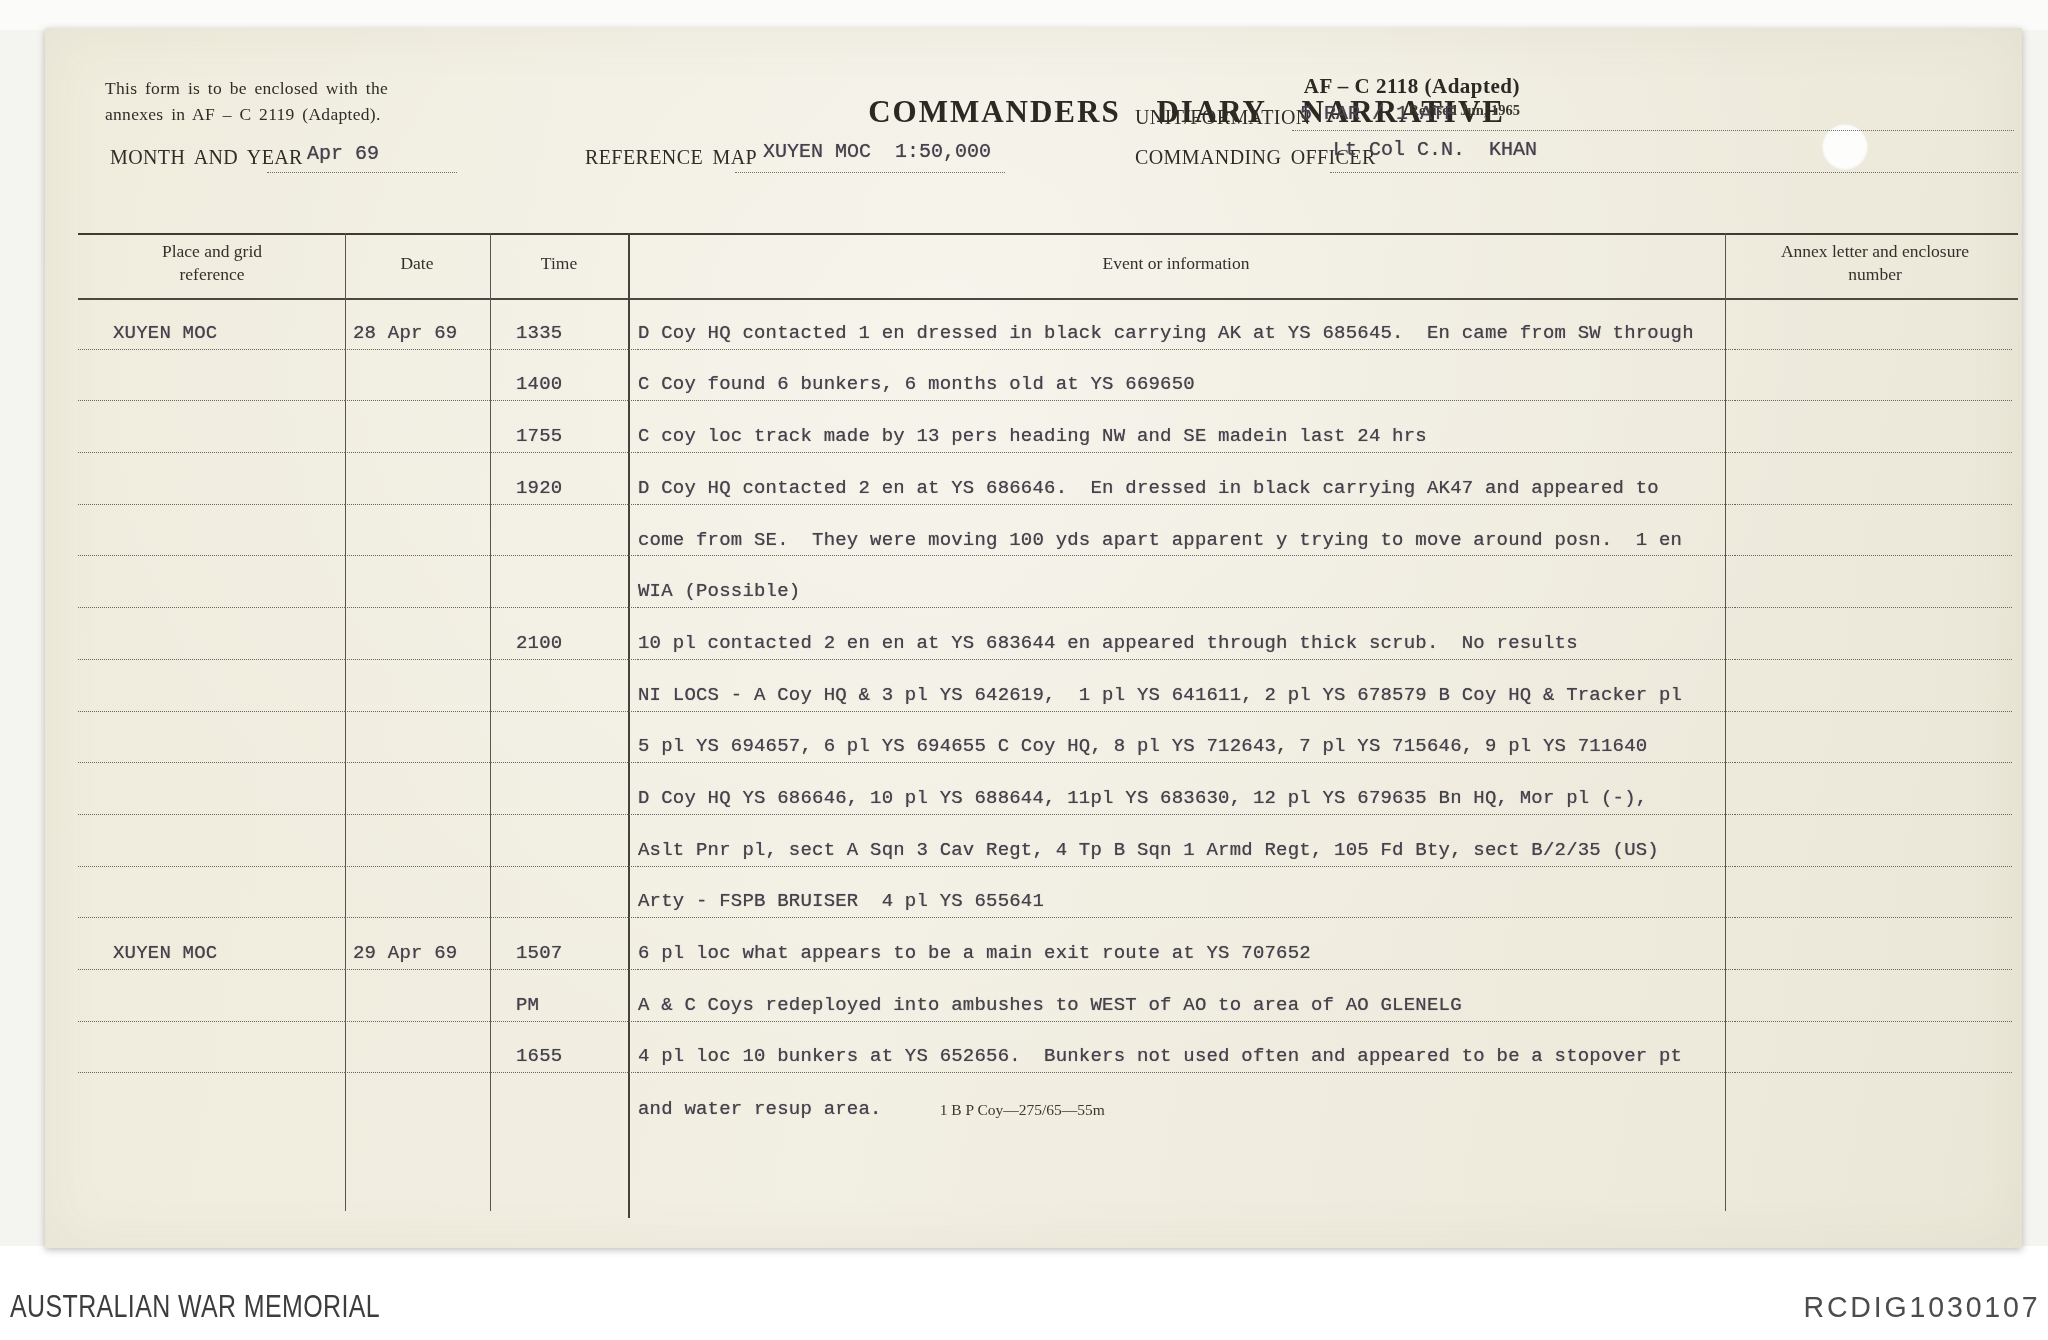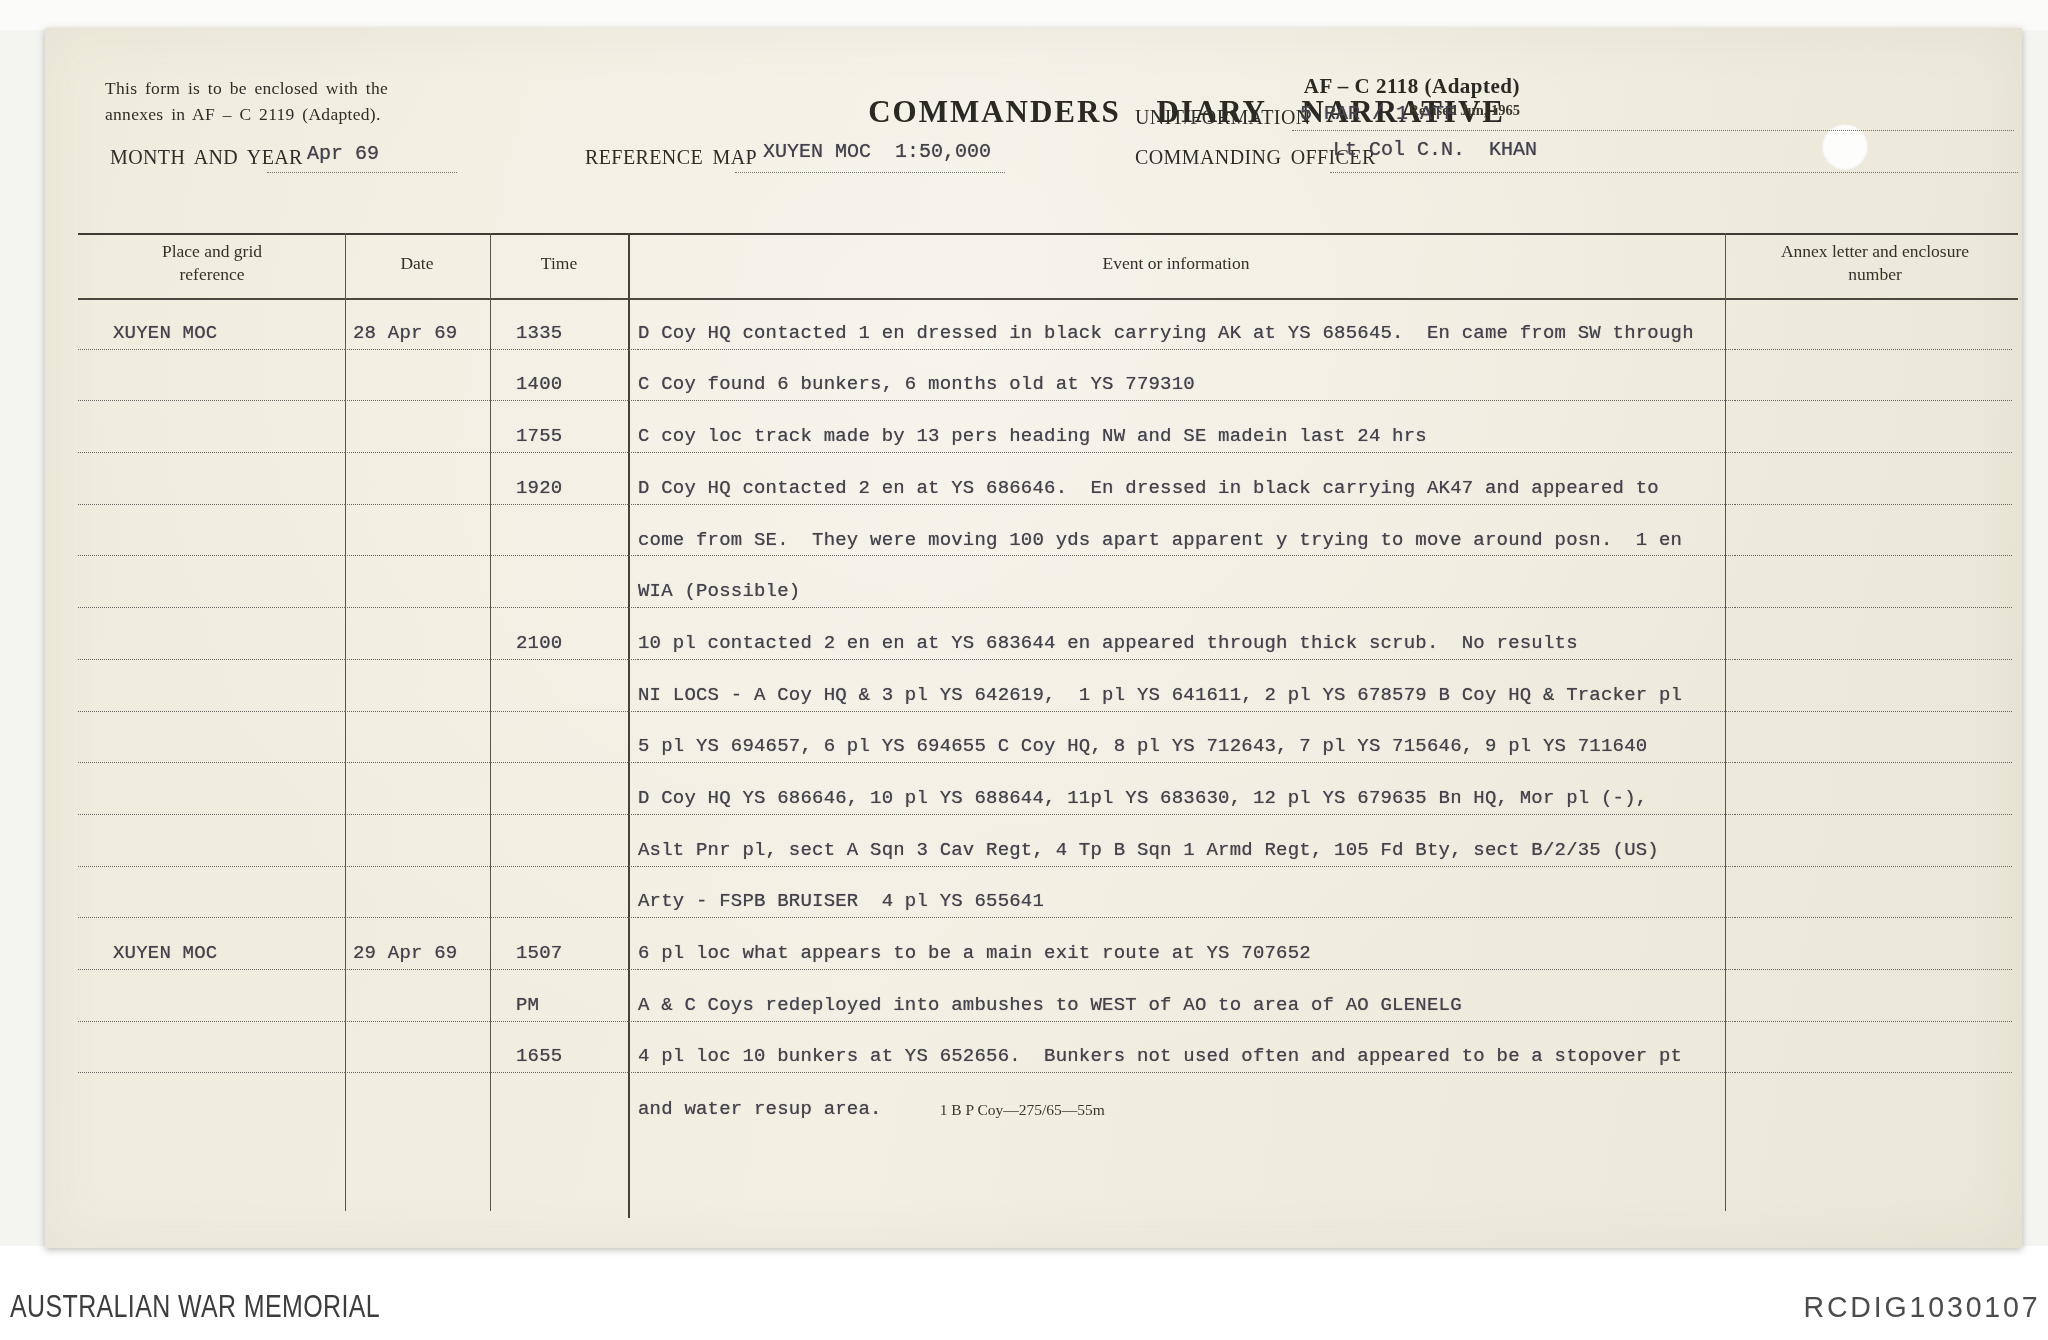--- a/index.html
+++ b/index.html
@@ -132,21 +132,21 @@
         <div class="cell place">
           <span class="typed"></span>
         </div>
         <div class="cell date">
           <span class="typed"></span>
         </div>
         <div class="cell time">
           <span class="typed">1400</span>
         </div>
         <div class="cell event">
-          <span class="typed">C Coy found 6 bunkers, 6 months old at YS 779310</span>
+          <span class="typed">C Coy found 6 bunkers, 6 months old at YS 669650</span>
         </div>
         <div class="cell annex">
           <span class="typed"></span>
         </div>
       </div>
       <div class="trow">
         <div class="cell place">
           <span class="typed"></span>
         </div>
         <div class="cell date">

